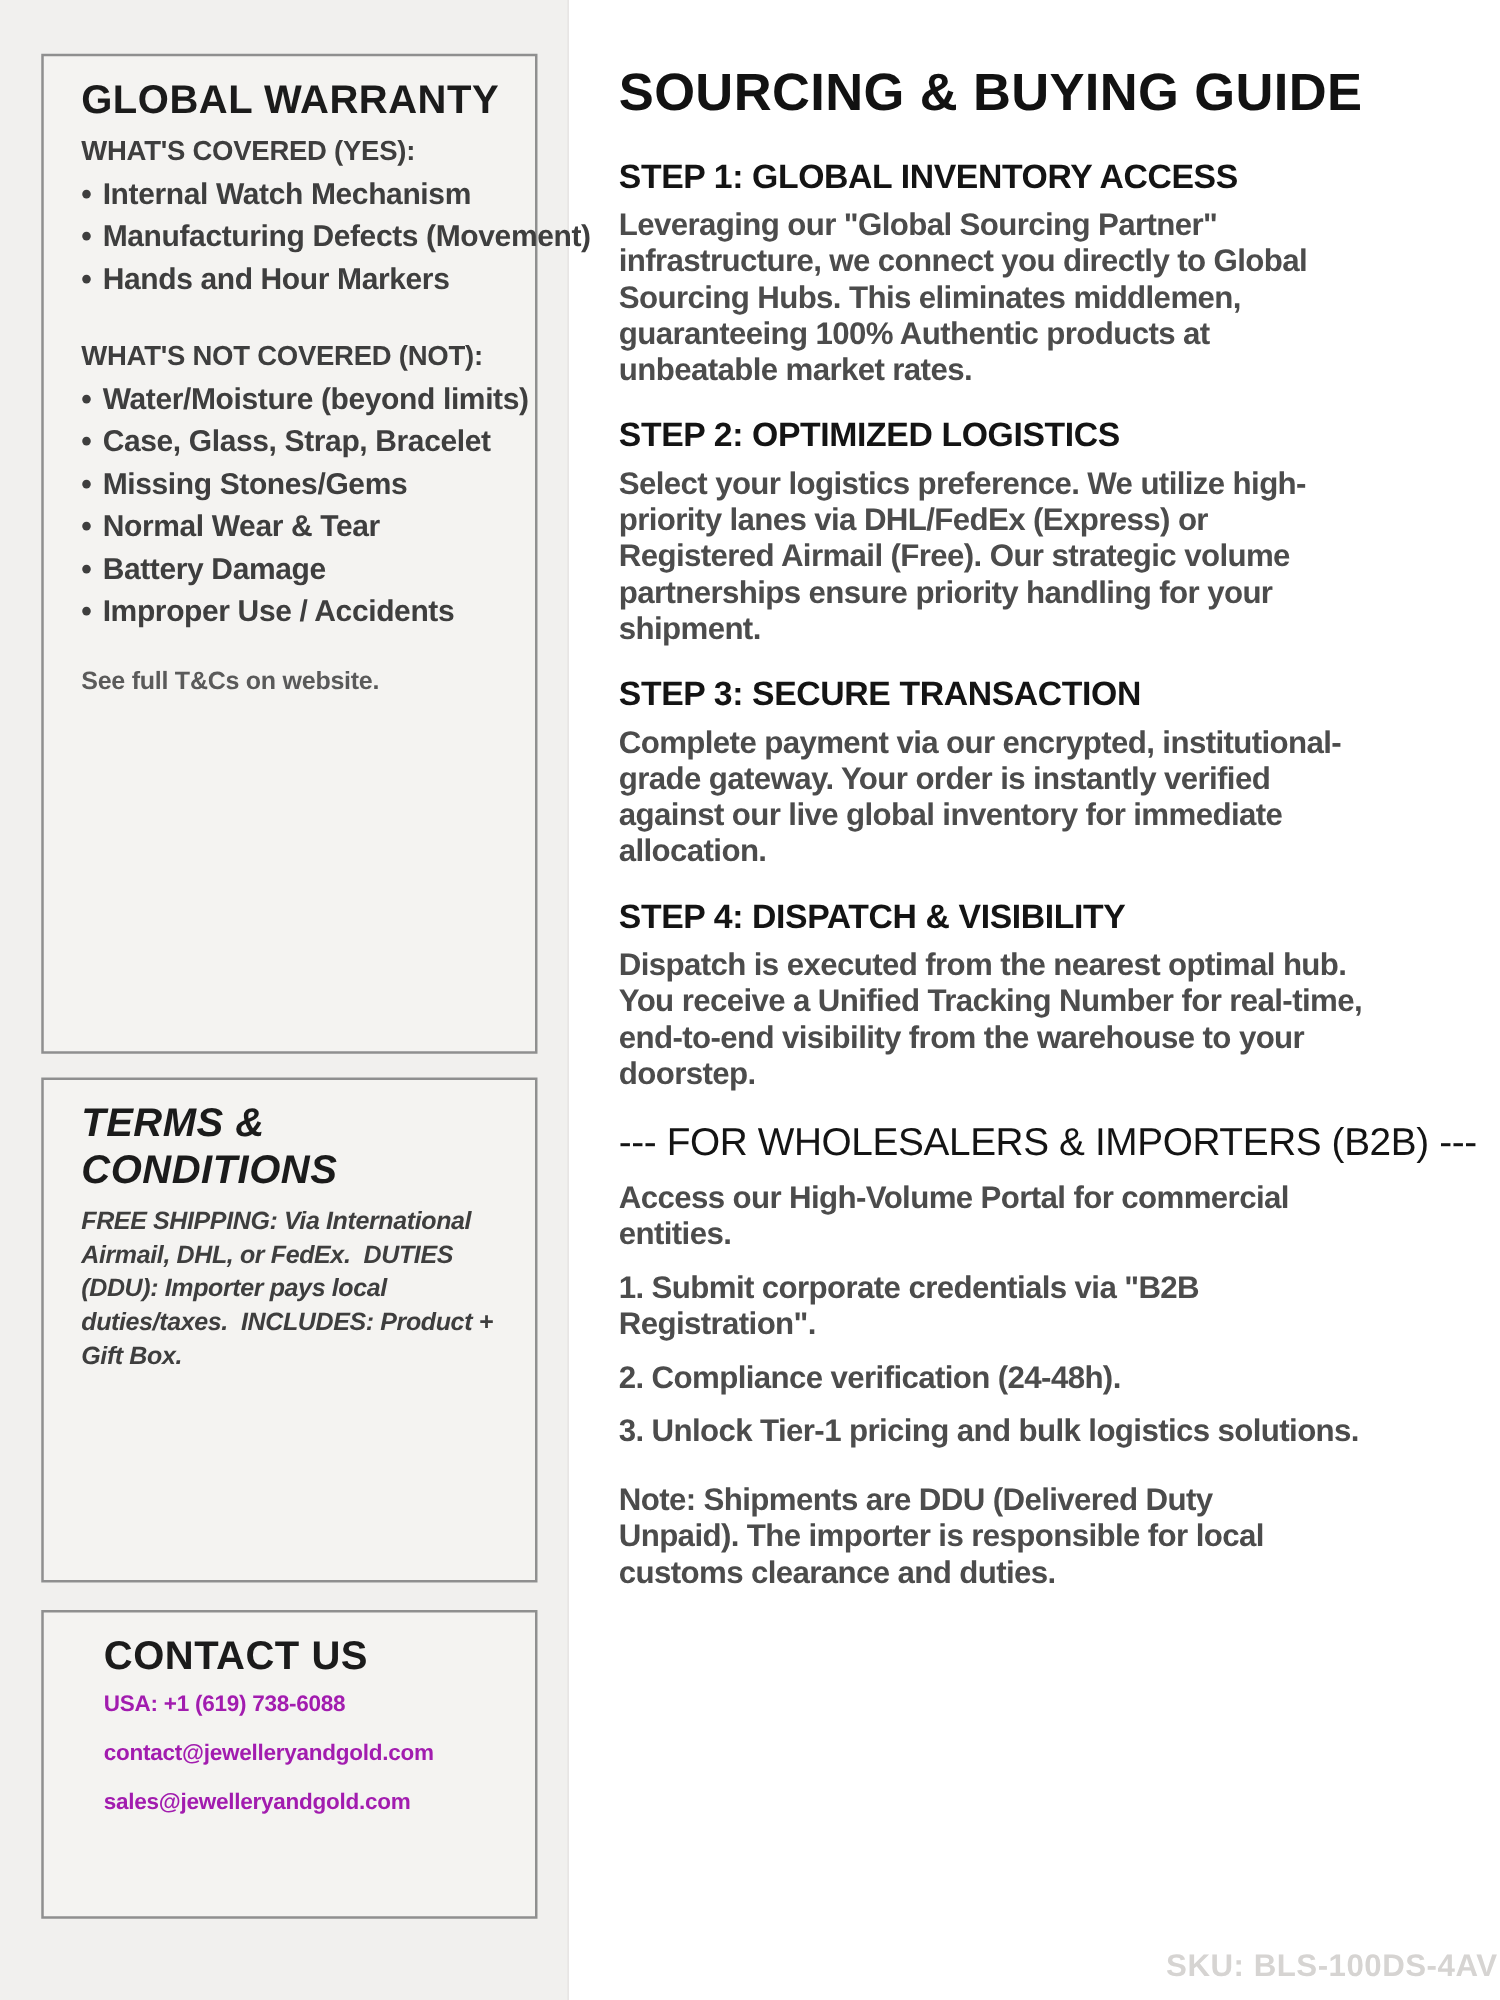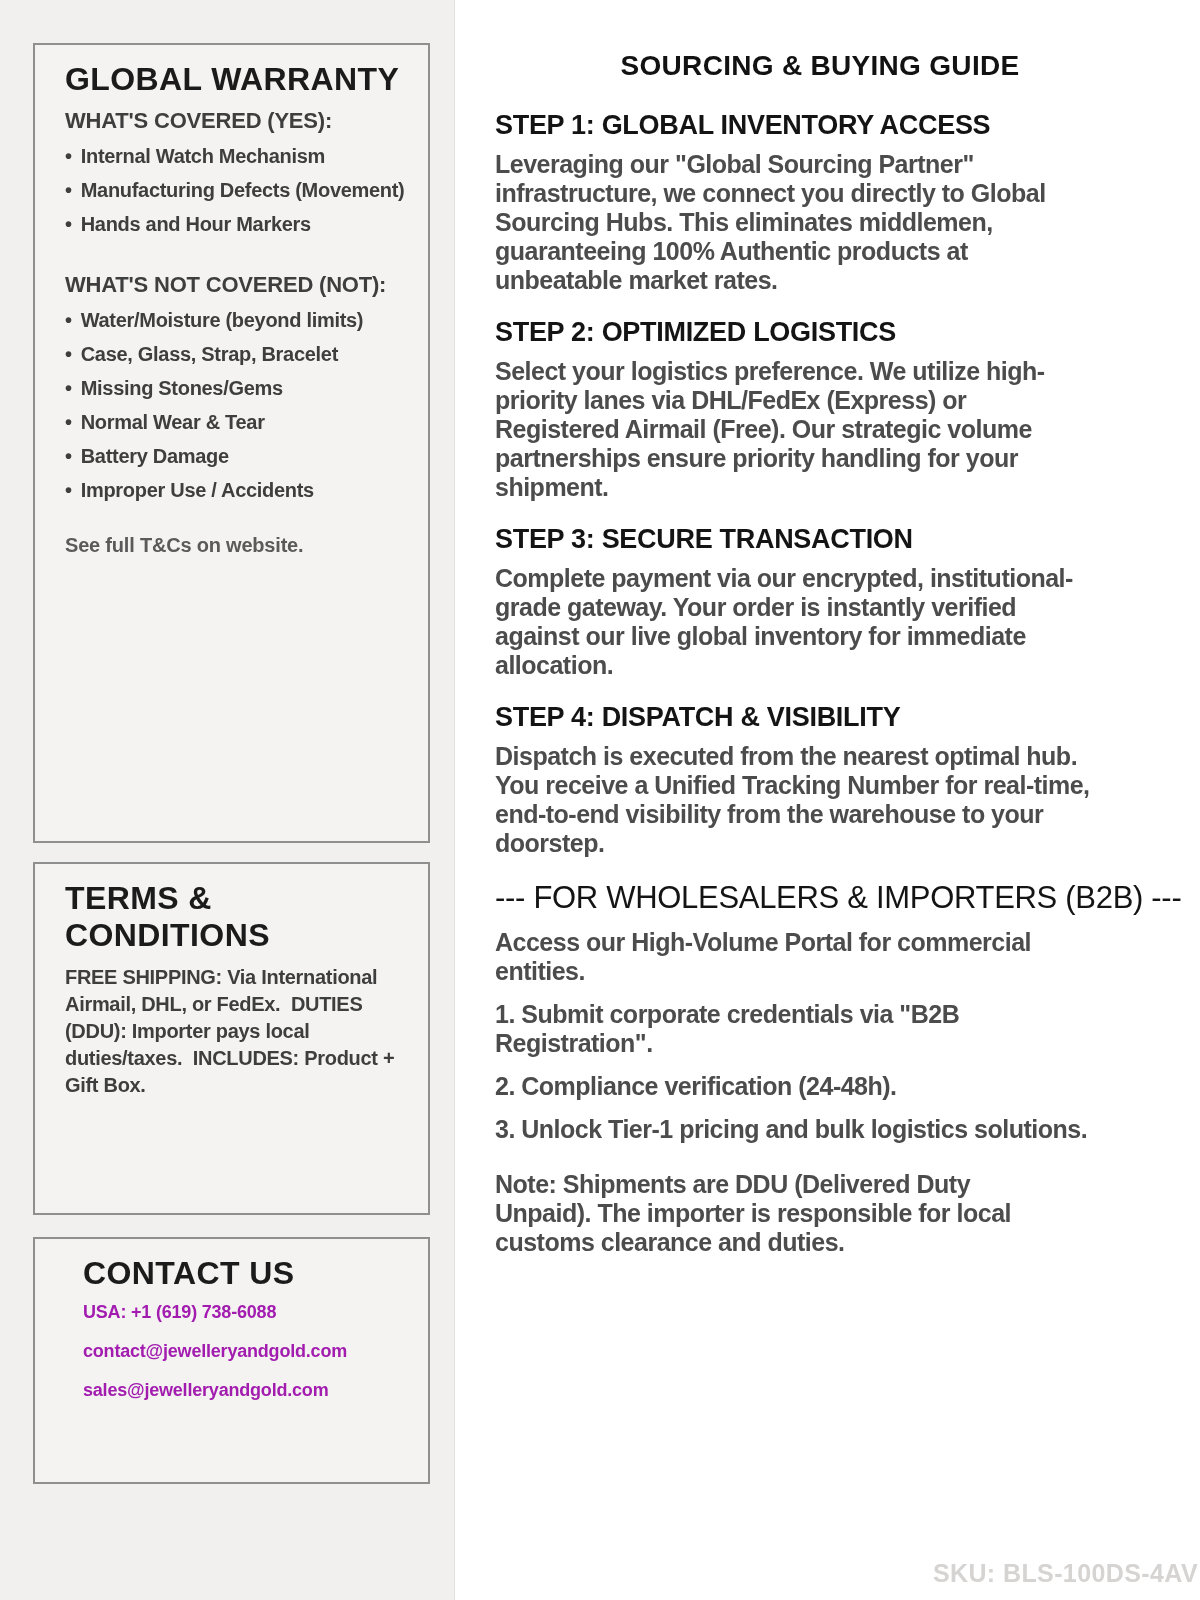--- a/index.html
+++ b/index.html
@@ -13,36 +13,36 @@
   .sidebar {
     position:absolute; left:0; top:0; width:455px; height:1600px;
     background:#f1f0ee; border-right:1px solid #e3e1df; box-sizing:border-box;
   }
   .side-box {
     box-sizing:border-box; margin-left:33px; width:397px;
     border:2px solid #8f8f8f; background:#f4f3f1;
     padding:16px 14px 0 30px;
   }
   .box-warranty { margin-top:43px; height:800px; }
-  .box-terms    { margin-top:19px; height:353px; }
+  .box-terms    { margin-top:19px; height:404px;font-style:italic; }
   .box-contact  { margin-top:22px; height:247px;padding-left:48px; }
 
   .side-title {
     font-size:32px; font-weight:bold; color:#1b1b1b;
     letter-spacing:0.4px; margin:0 0 10px 0;
   }
   .side-subtitle {
     font-size:22px; font-weight:bold; color:#3e3e3e; margin:0 0 6px 0;
     letter-spacing:-0.2px;
   }
   .side-subtitle.gap-above { margin-top:36px; }
 
   .side-list { list-style:none; margin:0; padding:0; }
   .side-list li {
-    font-size:20px; font-weight:bold; color:#3e3e3e;
+    font-size:24px; font-weight:bold; color:#3e3e3e;
     line-height:24px; margin:10px 0; letter-spacing:-0.3px;
     white-space:nowrap;
   }
   .side-list li::before { content:"•"; margin-right:9px; }
 
   .footnote {
     font-size:20px; font-weight:bold; color:#5a5a5a;
     margin:32px 0 0 0; letter-spacing:-0.2px;
   }
 
@@ -57,22 +57,22 @@
     margin:0 0 18px 0; letter-spacing:-0.2px; white-space:nowrap;
   }
   .contact-list { margin-top:6px; }
 
   
   .main {
     position:absolute; left:456px; top:0; right:0; bottom:0;
     box-sizing:border-box; padding:50px 55px 0 39px;
   }
   .main-title {
-    font-size:28px; font-weight:bold; color:#121212;
-    text-align:center; margin:0 0 28px 0; letter-spacing:0.3px;
+    font-size:42px; font-weight:bold; color:#121212;
+    text-align:left; margin:0 0 28px 0; letter-spacing:0.3px;
     white-space:nowrap;
   }
   .step { margin:0 0 22px 0; }
   .step-heading {
     font-size:27px; font-weight:bold; color:#141414;
     margin:0 0 9px 0; letter-spacing:-0.3px; white-space:nowrap;
   }
   .step-body {
     font-size:25px; font-weight:bold; color:#4c4c4c;
     line-height:29px; margin:0; max-width:600px; letter-spacing:-0.5px;

